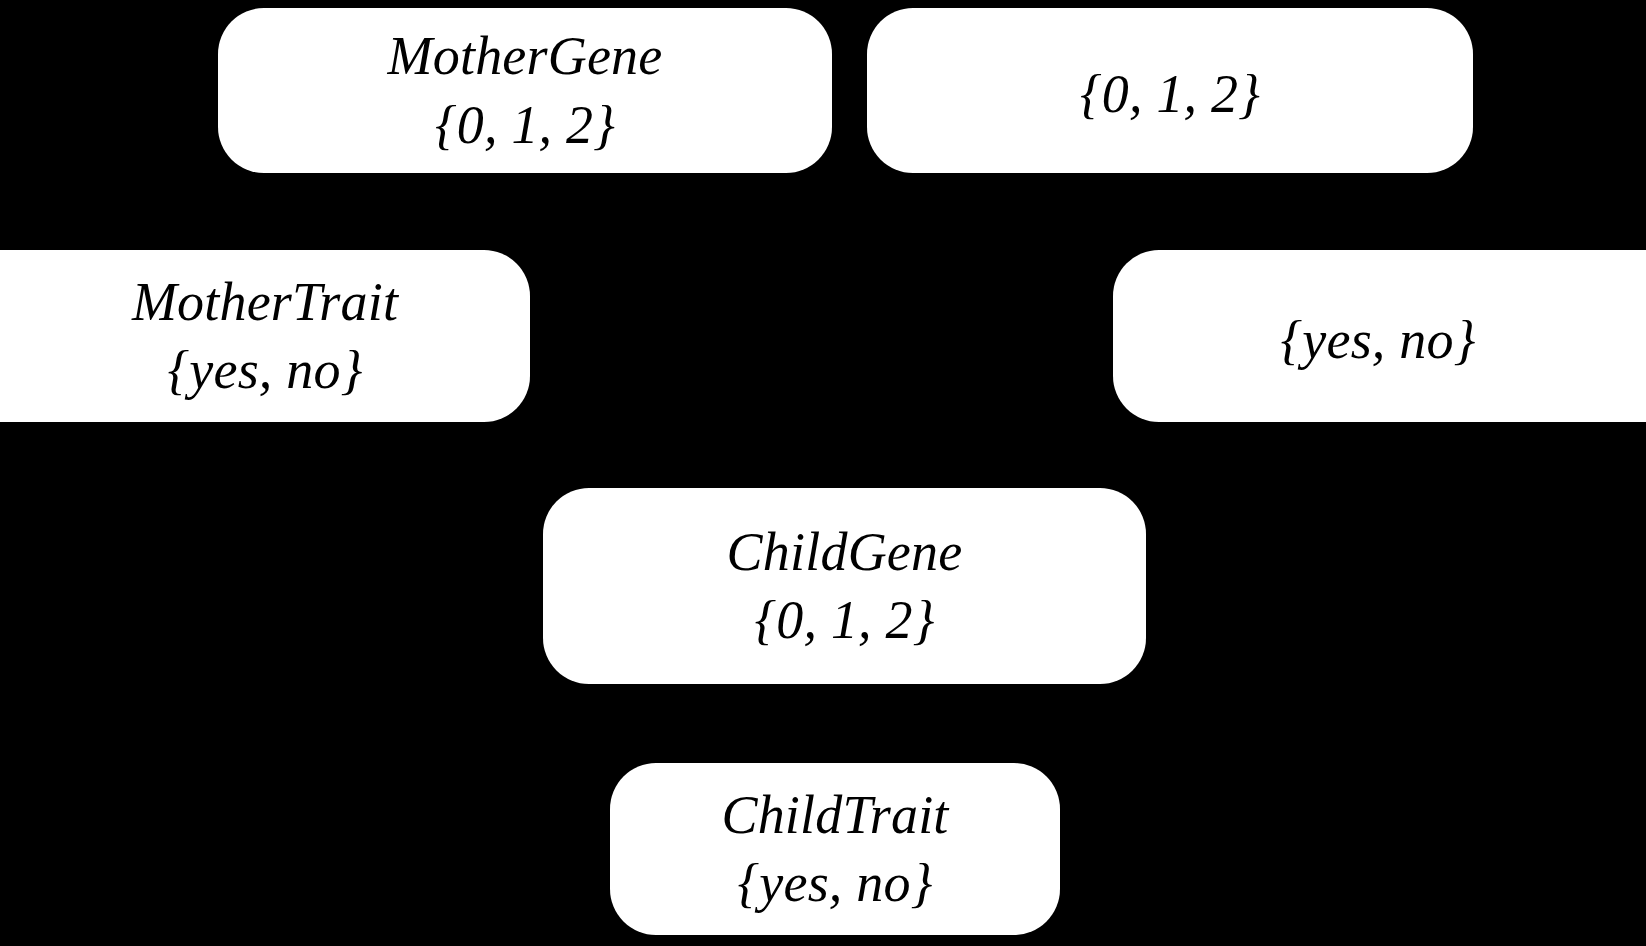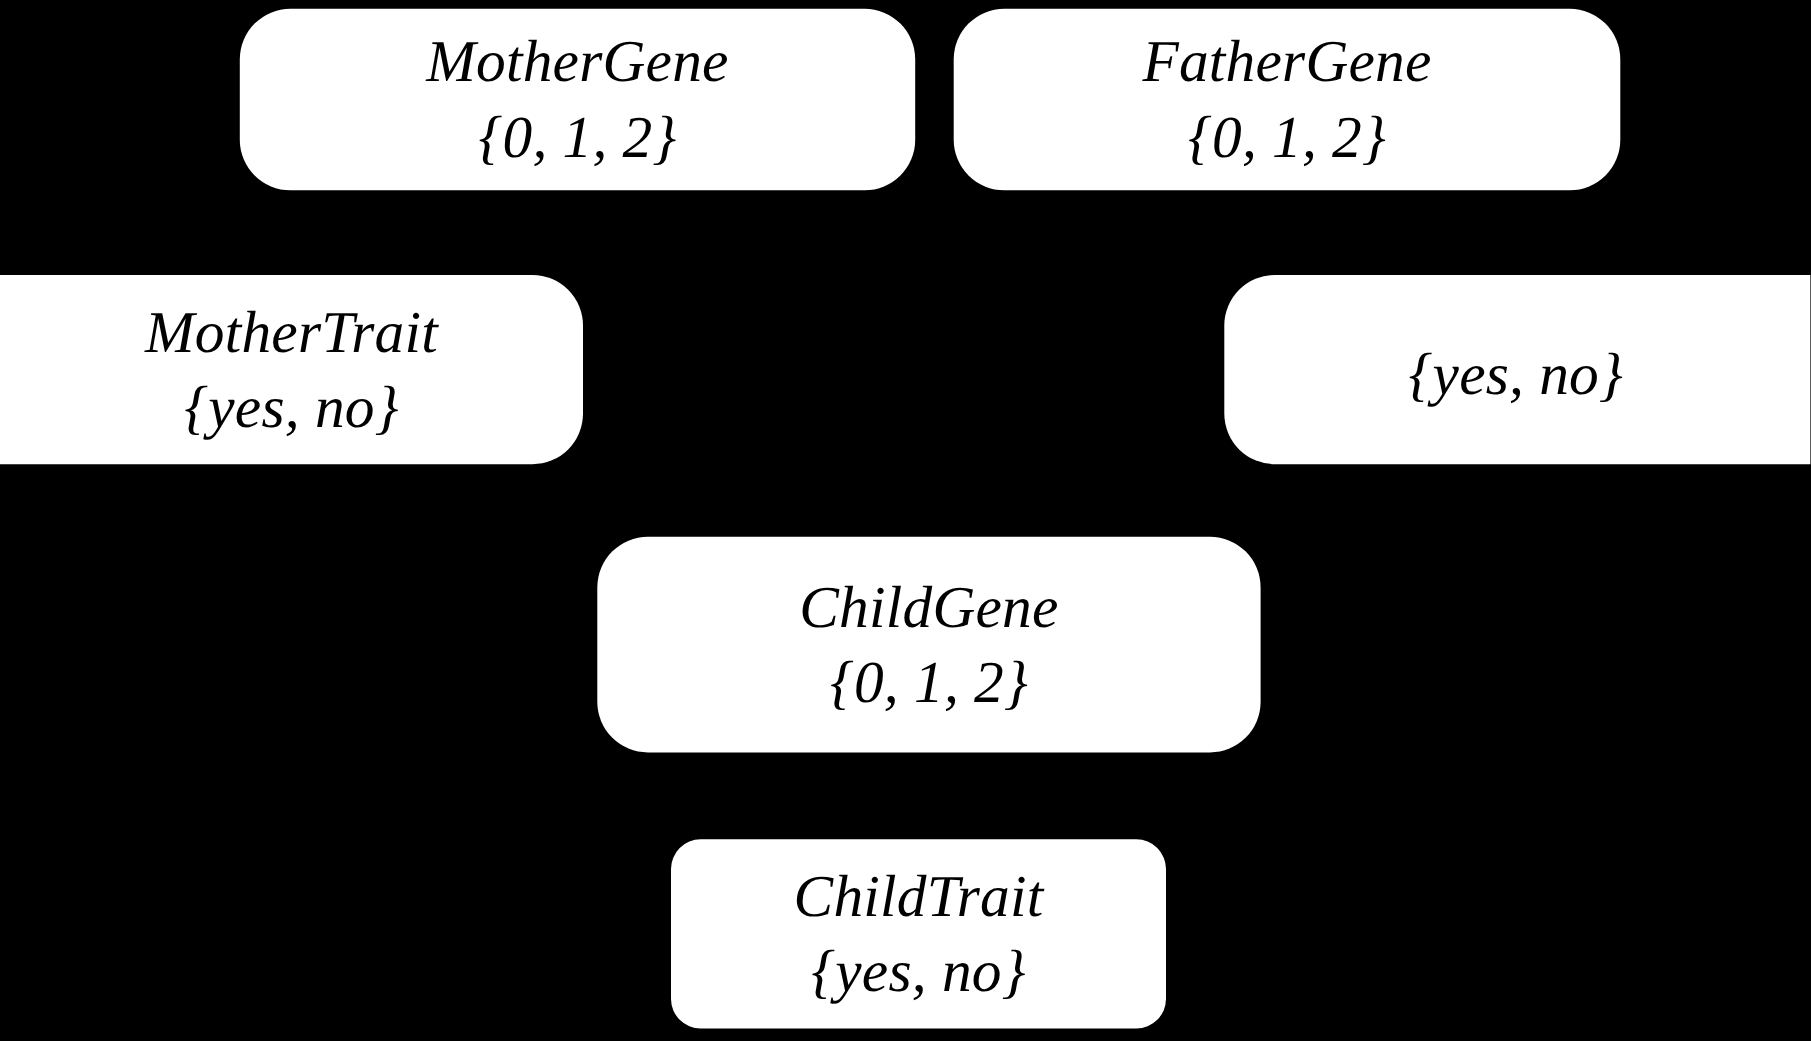--- a/index.html
+++ b/index.html
@@ -66,21 +66,21 @@
 
   
   #node-child-gene {
     left: 543px; top: 488px;
     width: 603px; height: 196px;
   }
 
   
   #node-child-trait {
     left: 610px; top: 763px;
-    width: 450px; height: 172px; border-radius: 27px;
+    width: 450px; height: 172px;
   }
 
   
   #node-mother-trait .node-name,
   #node-mother-trait .node-domain { transform: translateX(52px); }
   #node-father-trait .node-name,
   #node-father-trait .node-domain { transform: translateX(-52px); }
 
   .edge-layer {
     position: absolute;
@@ -103,21 +103,20 @@
       <path d="M 845 660 L 835 763"></path>
     </g>
   </svg>
 
   <div class="node" id="node-mother-gene">
     <span class="node-name">MotherGene</span>
     <span class="node-domain">{0, 1, 2}</span>
   </div>
 
   <div class="node" id="node-father-gene">
-    <span class="node-name">FatherGene</span>
     <span class="node-domain">{0, 1, 2}</span>
   </div>
 
   <div class="node" id="node-mother-trait">
     <span class="node-name">MotherTrait</span>
     <span class="node-domain">{yes, no}</span>
   </div>
 
   <div class="node" id="node-father-trait">
     <span class="node-domain">{yes, no}</span>

